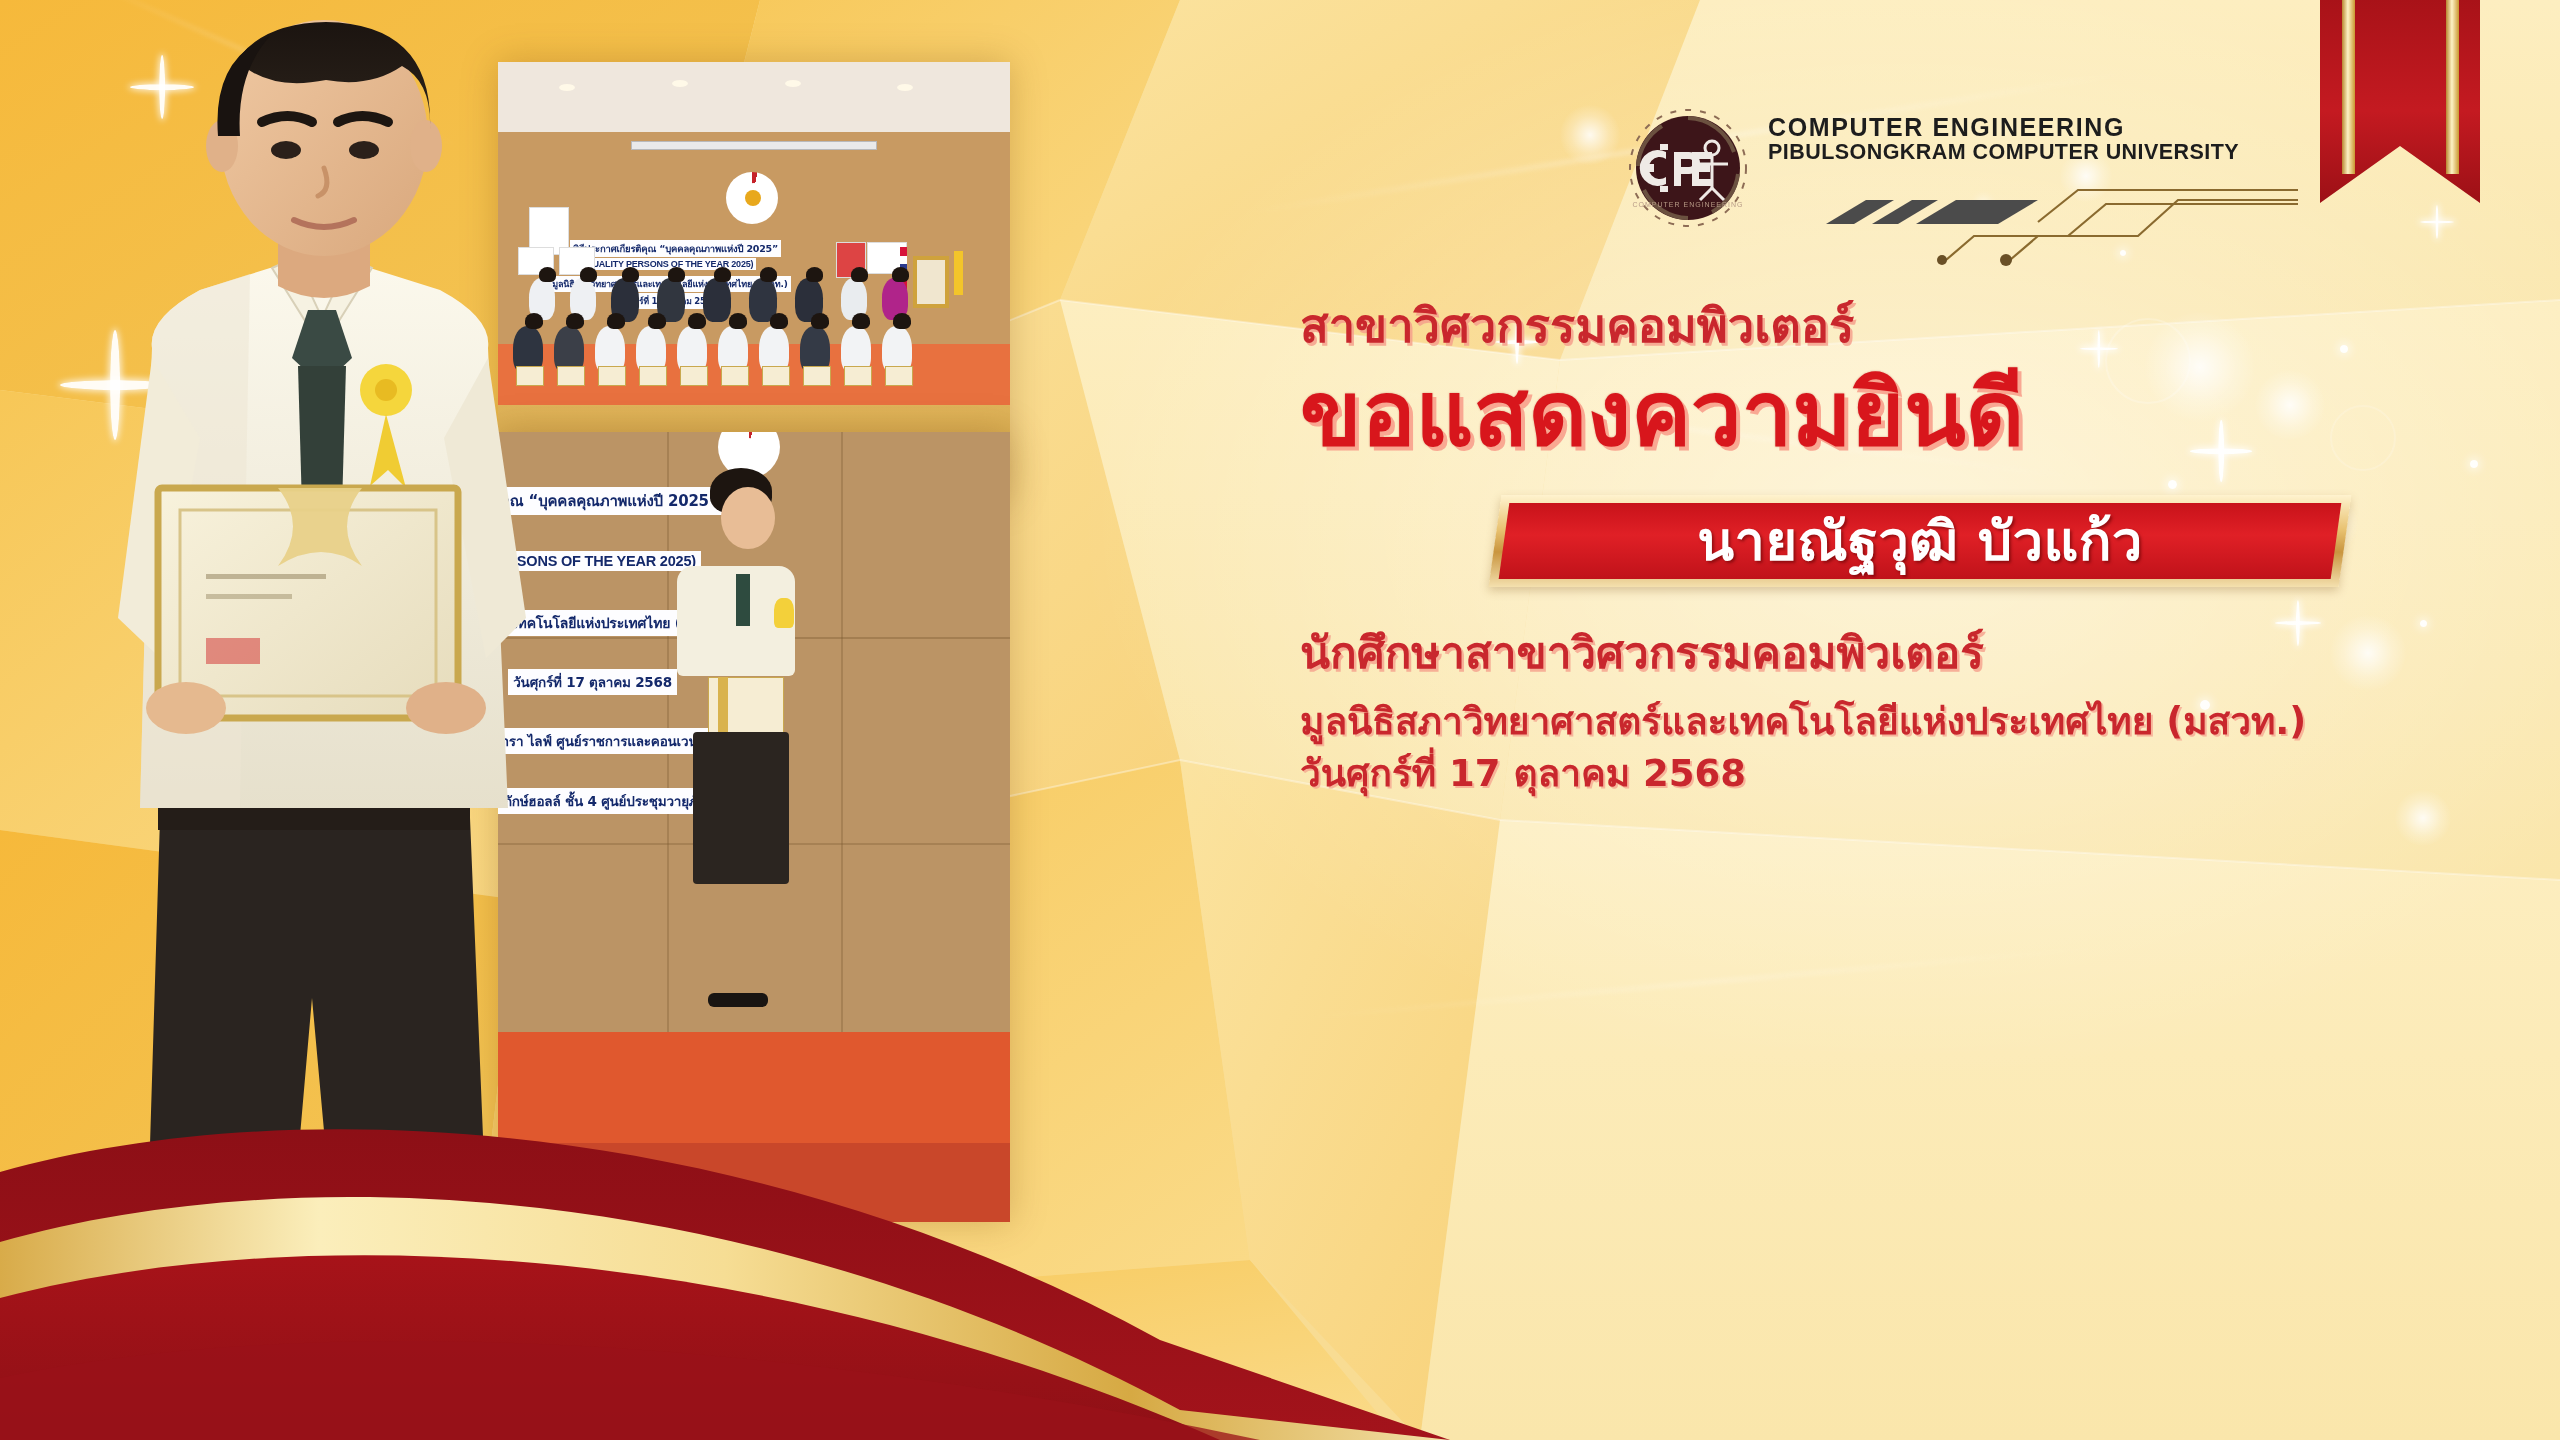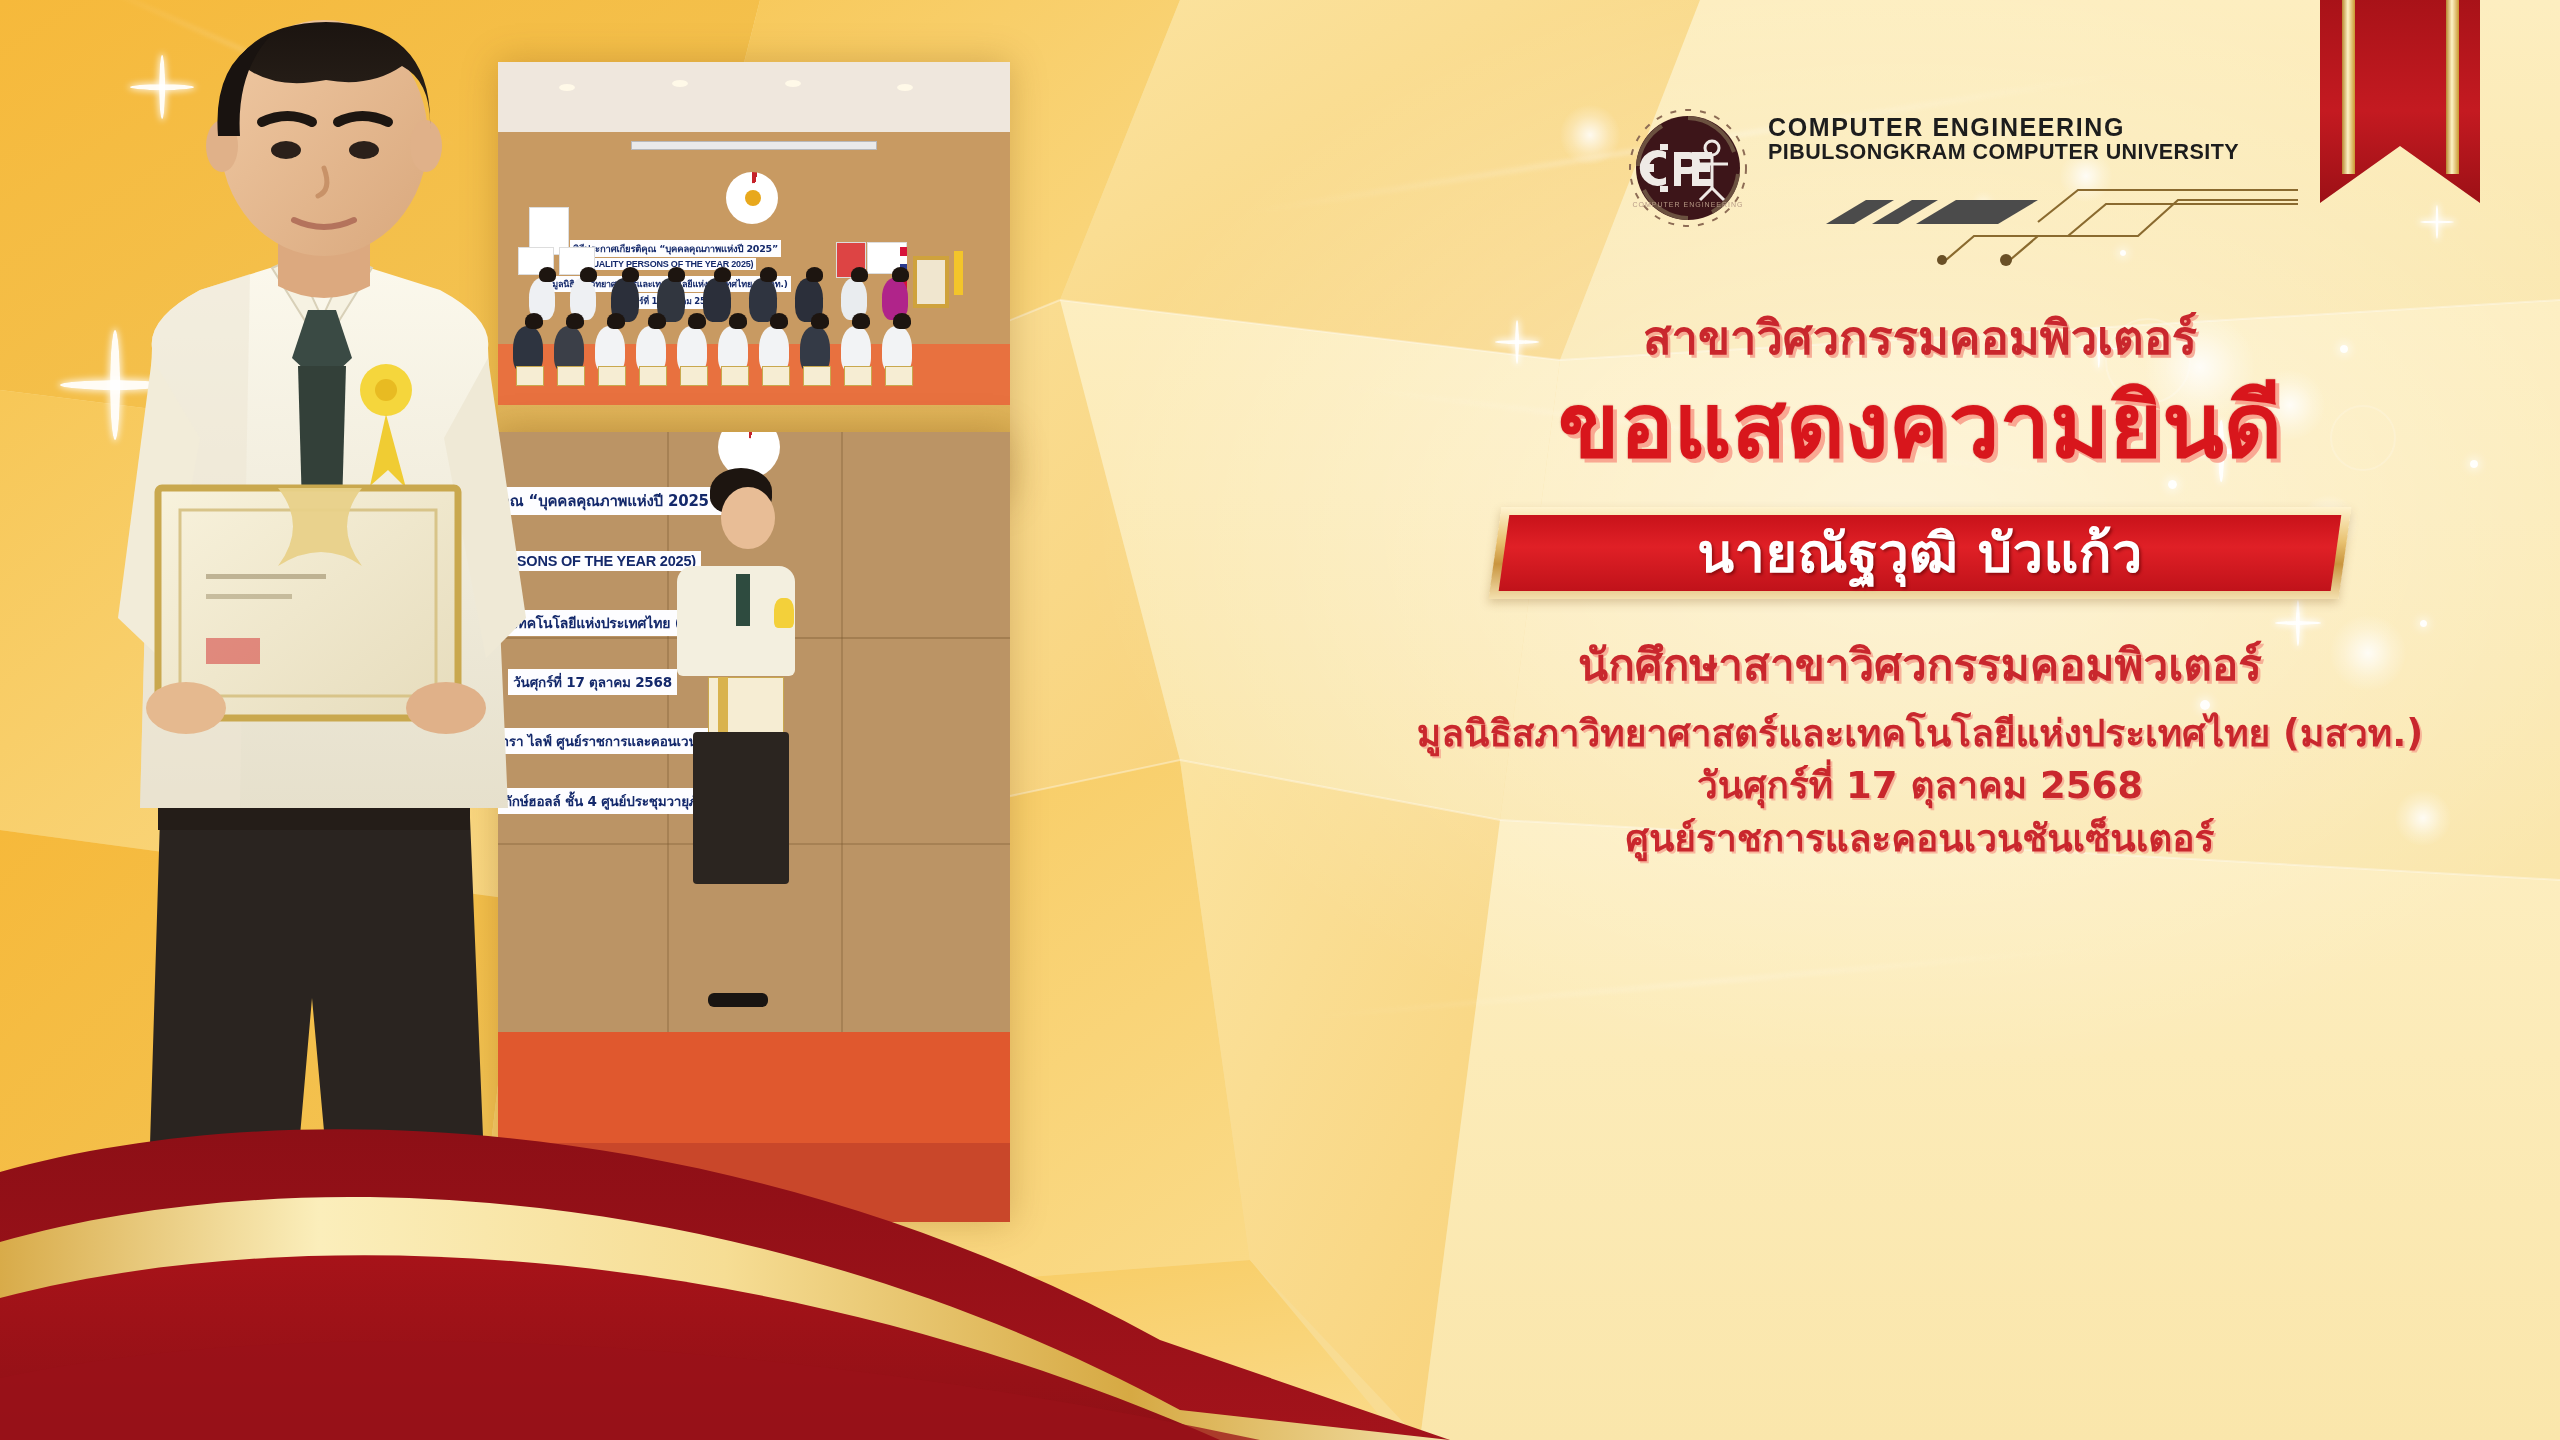--- a/index.html
+++ b/index.html
@@ -64,21 +64,21 @@
 
   
   #logo-block { position:absolute; left:1628px; top:100px; width:660px; height:145px; }
   #logo-badge { position:absolute; left:0; top:8px; width:120px; height:120px; }
   #logo-text  { position:absolute; left:140px; top:14px; }
   #logo-line1 { font-size:25px; font-weight:bold; letter-spacing:1.6px; color:#1d1d1d; line-height:1.05; }
   #logo-line2 { font-size:21.5px; font-weight:bold; letter-spacing:.45px; color:#1d1d1d; line-height:1.15; }
   .circuit { position:absolute; left:110px; top:60px; width:560px; height:110px; }
 
   
-  #text-col { position:absolute; left:1300px; top:312px; width:1240px; text-align:center; }
+  #text-col { position:absolute; left:1300px; top:300px; width:1240px; text-align:left; }
 
   .th { font-family:"DejaVu Sans", sans-serif; }
 
   #dept-line {
     font-size:47px; font-weight:bold; color:#c9272d; line-height:1.12;
     text-shadow:2.5px 2.5px 0 rgba(245,160,140,.85);
   }
   #congrats {
     margin-top:14px; font-size:90px; font-weight:bold; color:#d8161c; line-height:1.05;
     text-shadow:4px 4px 0 rgba(248,160,140,.9), 0 0 2px rgba(160,20,20,.4);
@@ -507,17 +507,16 @@
       <div id="name-outer"></div>
       <div id="name-inner"></div>
       <div id="name-text" class="th">นายณัฐวุฒิ  บัวแก้ว</div>
     </div>
 
     <div id="sub-student" class="th">นักศึกษาสาขาวิศวกรรมคอมพิวเตอร์</div>
 
     <div id="details">
       <div class="detail th">มูลนิธิสภาวิทยาศาสตร์และเทคโนโลยีแห่งประเทศไทย (มสวท.)</div>
       <div class="detail th">วันศุกร์ที่ 17 ตุลาคม 2568</div>
-      <div class="detail th">ศูนย์ราชการและคอนเวนชันเซ็นเตอร์</div>
     </div>
   </div>
 
 </div>
 
 </body></html>

